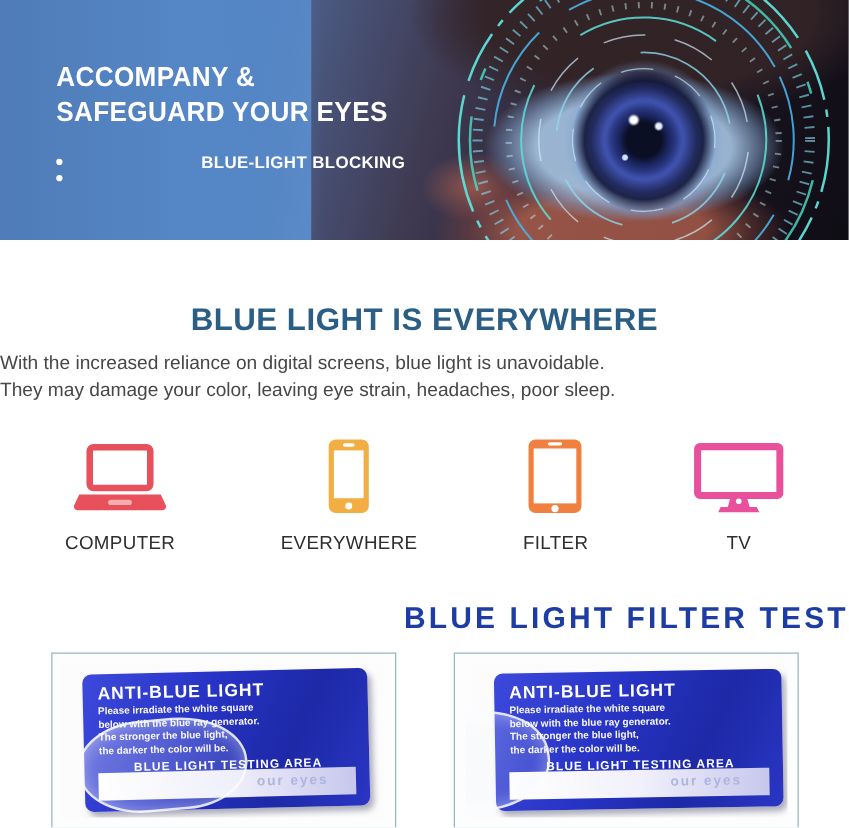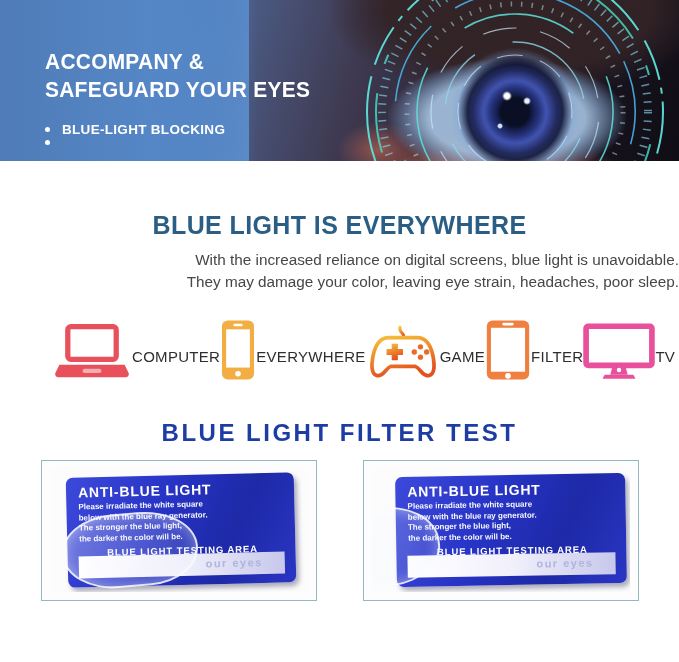--- a/index.html
+++ b/index.html
@@ -1,20 +1,20 @@
 <!DOCTYPE html>
 <html><head>
 <meta charset="utf-8">
 <style>
   * { margin:0; padding:0; box-sizing:border-box; }
   body { background:#ffffff; font-family:"Liberation Sans", sans-serif; }
   .page { position:relative; width:679px; height:662px; background:#ffffff; overflow:hidden; }
 
   
-  .hero { position:relative; width:679px; height:161px; overflow:hidden;
+  .hero { position:relative; width:679px; height:192px; overflow:hidden;
     background:linear-gradient(100deg,#3e69a8 0%,#5282c1 28%,#6190cd 46%,#54749f 56%,#242c44 72%,#10121f 86%,#0b0c14 100%); }
   .eye-photo { position:absolute; top:0; right:0; width:430px; height:213px;
     background:
       radial-gradient(circle 5px at 258px 96px, #ffffff 0 2.5px, rgba(255,255,255,0) 5px),
       radial-gradient(circle 4px at 278px 101px, #e8f0ff 0 2px, rgba(255,255,255,0) 4px),
       radial-gradient(circle 3px at 251px 126px, #cfe0ff 0 1.8px, rgba(255,255,255,0) 3px),
       radial-gradient(circle 30px at 266px 112px, rgba(8,12,30,0.95) 0 14px, rgba(20,30,80,0.8) 20px, rgba(25,35,95,0) 30px),
       radial-gradient(circle 58px at 266px 112px, rgba(45,60,150,0.95) 0 38%, rgba(58,76,170,0.95) 55%, rgba(28,36,90,0.95) 72%, rgba(15,20,55,0.9) 82%, rgba(15,20,55,0) 100%),
       radial-gradient(circle 70px at 266px 112px, rgba(0,0,0,0) 70%, rgba(120,160,220,0.35) 80%, rgba(0,0,0,0) 92%),
       radial-gradient(ellipse 150px 75px at 258px 118px, rgba(165,195,225,0.9) 0 52%, rgba(120,150,190,0.55) 68%, rgba(90,100,130,0) 80%),
@@ -23,36 +23,36 @@
       radial-gradient(ellipse 240px 110px at 270px 10px, rgba(50,35,38,0.95) 0 55%, rgba(0,0,0,0) 80%),
       linear-gradient(105deg,#4b5b84 0%,#3f3a52 25%,#2c2433 50%,#191420 75%,#0e0c13 100%); }
   .eye-fade { position:absolute; top:0; left:0; width:430px; height:213px;
     background:linear-gradient(90deg,#4f7cb8 0%, #5586c5 34%, rgba(85,134,197,0.85) 42%, rgba(85,134,197,0) 60%); }
   .hud { position:absolute; top:0; left:0; }
   .hero-text { position:absolute; left:45px; top:48px; z-index:5; color:#ffffff; }
   .hero-title { font-size:22px; font-weight:800; line-height:28px; letter-spacing:0.3px;
     transform:scaleX(0.95); transform-origin:left top; text-transform:uppercase; }
   .benefits { list-style:none; margin-top:15px; }
   .benefits li { display:flex; align-items:center; font-size:13.5px; font-weight:bold;
-    letter-spacing:0.3px; line-height:21px; }
+    letter-spacing:0.3px; line-height:21px;justify-content:space-between; }
   .dot { width:5px; height:5px; border-radius:50%; background:#ffffff; margin-right:12px; flex:0 0 auto; }
 
   
   .ev-heading { margin-top:50px; text-align:center; font-size:25px; font-weight:bold;
     color:#2b5e85; letter-spacing:0.4px; }
-  .ev-para { margin-top:9px; text-align:right; font-size:15.3px; color:#474747; line-height:22px; }
+  .ev-para { margin-top:9px; text-align:left; font-size:15.3px; color:#474747; line-height:22px; }
 
   
   .devices { display:flex; justify-content:space-between; padding:0 52px; margin-top:24px; }
-  .device { display:flex; flex-direction:row; align-items:center; }
+  .device { display:flex; flex-direction:column; align-items:center; }
   .device .icon-box { height:64px; display:flex; align-items:flex-end; justify-content:center; }
   .device-label { margin-top:14px; font-size:15px; color:#2e2e2e; letter-spacing:0.3px; }
 
   
-  .ft-heading { margin-top:38px; text-align:center; font-size:24px; font-weight:bold;
+  .ft-heading { margin-top:38px; text-align:right; font-size:24px; font-weight:bold;
     color:#1d3da4; letter-spacing:2.5px; }
   .cards { display:flex; justify-content:center; gap:46px; margin-top:13px; }
   .photo-frame { width:276px; height:141px; border:1px solid #93b9be; background:#fdfdfd; padding:8px; }
   .photo { position:relative; width:100%; height:100%; background:#fcfcfd; overflow:hidden; }
   .blue-card { position:absolute; left:17px; top:6px; width:228px; height:110px;
     background:linear-gradient(115deg,#3c49da 0%,#2733c4 40%,#1d29a6 70%,#2a36c4 100%);
     border-radius:7px; transform:rotate(-1.4deg); box-shadow:3px 4px 5px rgba(20,20,60,0.35);
     color:#ffffff; padding:7px 10px 0 12px; }
   .photo.right .blue-card { left:24px; width:230px; transform:rotate(-1deg); }
   .card-title { font-size:14px; font-weight:800; letter-spacing:0.8px; }
@@ -133,40 +133,20 @@
           <svg width="36" height="62" viewBox="0 0 34 60">
             <rect x="1.5" y="1.5" width="31" height="57" rx="5.5" fill="#f3ae43"></rect>
             <rect x="5.5" y="10" width="23" height="37" fill="#ffffff"></rect>
             <rect x="12.5" y="4.5" width="9" height="2.6" rx="1.3" fill="#ffffff"></rect>
             <circle cx="17" cy="53" r="2.7" fill="#ffffff"></circle>
           </svg>
         </div>
         <div class="device-label">EVERYWHERE</div>
       </div>
 
-      <div class="device">
-        <div class="icon-box">
-          <svg width="74" height="58" viewBox="0 0 72 56">
-            <defs>
-              <linearGradient id="gp" x1="0" y1="0" x2="0.35" y2="1">
-                <stop offset="0" stop-color="#f6c33c"></stop>
-                <stop offset="1" stop-color="#e4511f"></stop>
-              </linearGradient>
-            </defs>
-            <path d="M37 14 C37 8 32 10 33 4" stroke="url(#gp)" stroke-width="3" fill="none" stroke-linecap="round"></path>
-            <path d="M22 14 C13 14 9 22 7 31 C5 41 5 50 11 51 C17 52 19 44 24 42 L48 42 C53 44 55 52 61 51 C67 50 67 41 65 31 C63 22 59 14 50 14 Z" stroke="url(#gp)" stroke-width="3.6" fill="none" stroke-linejoin="round"></path>
-            <path d="M20 25 h5 v-5 h6 v5 h5 v6 h-5 v5 h-6 v-5 h-5 z" fill="url(#gp)"></path>
-            <circle cx="47" cy="28" r="2.6" fill="#ea6a28"></circle>
-            <circle cx="53" cy="23" r="2.6" fill="#ea6a28"></circle>
-            <circle cx="53" cy="33" r="2.6" fill="#ea6a28"></circle>
-            <circle cx="59" cy="28" r="2.6" fill="#ea6a28"></circle>
-          </svg>
-        </div>
-        <div class="device-label">GAME</div>
-      </div>
 
       <div class="device">
         <div class="icon-box">
           <svg width="46" height="62" viewBox="0 0 44 60">
             <rect x="1.5" y="1.5" width="41" height="57" rx="5.5" fill="#ef8040"></rect>
             <rect x="5.5" y="8.5" width="33" height="42.5" fill="#ffffff"></rect>
             <rect x="16.5" y="3.6" width="11" height="2.6" rx="1.3" fill="#ffffff"></rect>
             <circle cx="22" cy="55" r="2.8" fill="#ffffff"></circle>
           </svg>
         </div>

